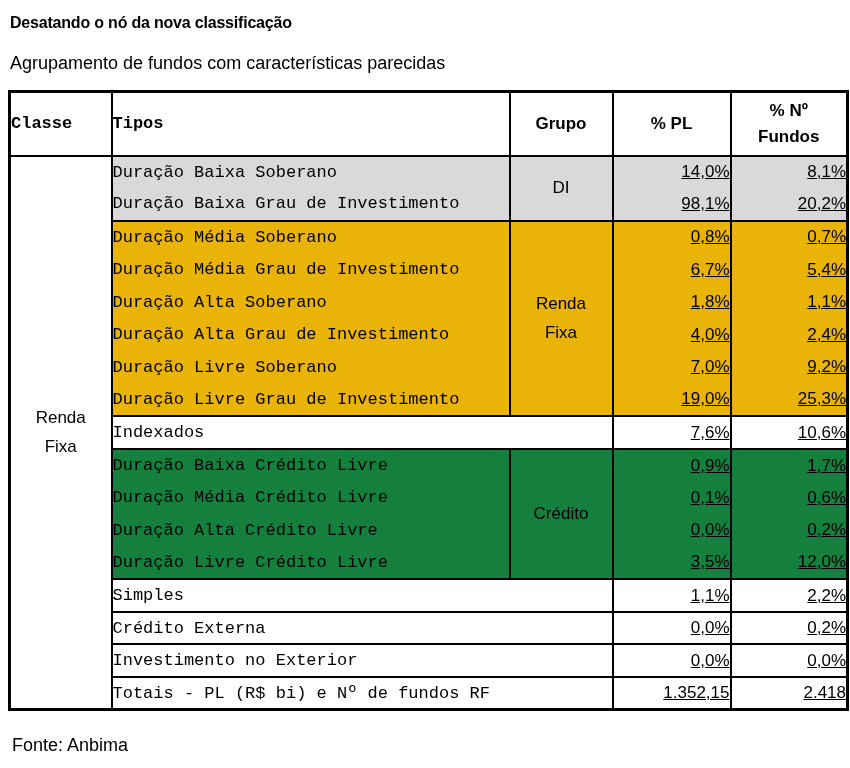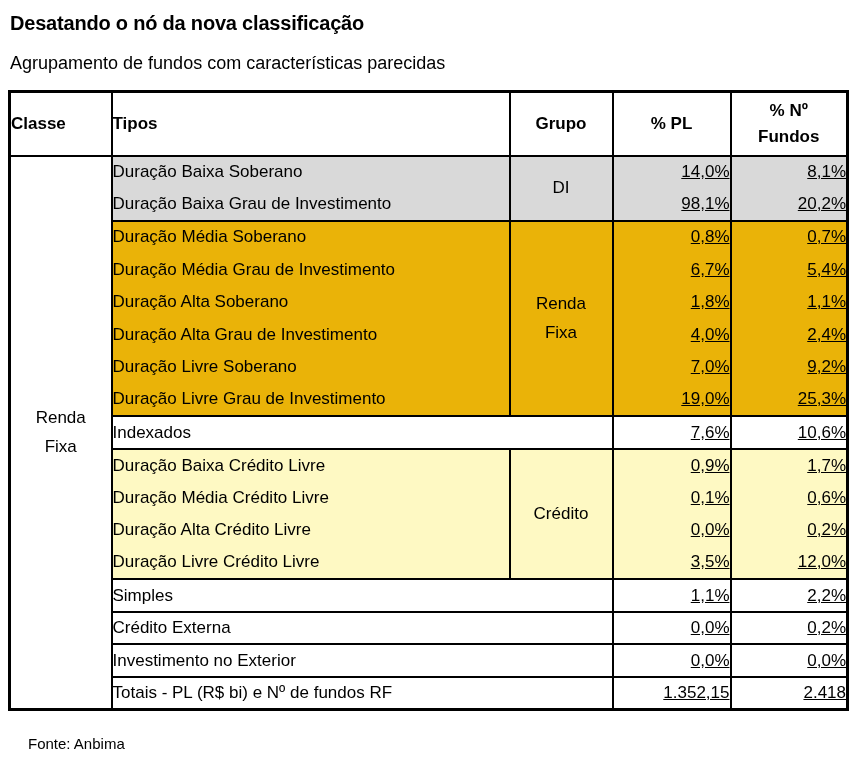--- a/index.html
+++ b/index.html
@@ -9,21 +9,21 @@
     width: 850px;
     height: 768px;
     font-family: "Liberation Sans", sans-serif;
     color: #000000;
     overflow: hidden;
   }
   .page {
     padding: 10px 4px 0 8px;
   }
   .title {
-    font-size: 20px;
+    font-size: 16px;
     line-height: 26px;
     font-weight: bold;
     margin: 0 0 0 2px;
     letter-spacing: -0.2px;
   }
   .subtitle {
     font-size: 18px;
     line-height: 22px;
     margin: 16px 0 12px 2px;
   }
@@ -37,41 +37,41 @@
   .fund-table th, .fund-table td {
     font-size: 17px;
     padding: 0;
     vertical-align: middle;
     overflow: hidden;
     white-space: normal;
   }
   .fund-table thead tr { height: 64px; }
   .fund-table tbody tr { height: 32.6px; }
   th { font-weight: bold; background: #ffffff; }
-  .al { text-align: left; padding-left: 6px; }
+  .al { text-align: left; padding-left: 6px; font-family: Liberation Mono, monospace; }
   .ac { text-align: center; }
   .ar { text-align: right; padding-right: 6px; text-decoration: underline; }
   .b-r { border-right: 2px solid #000000; }
   .b-b { border-bottom: 2px solid #000000; }
   .bg-di { background: #d9d9d9; }
   .bg-rf { background: #eab308; }
-  .bg-cr { background: #fef9c3; }
+  .bg-cr { background: #15803d; }
   .wrap-narrow {
     display: inline-block;
     max-width: 62px;
     line-height: 29px;
   }
   .wrap-hdr {
     display: inline-block;
     max-width: 74px;
     line-height: 26px;
   }
   .source {
-    font-size: 15px;
-    margin: 24px 0 0 20px;
+    font-size: 18px;
+    margin: 24px 0 0 4px;
   }
 </style>
 </head>
 <body>
 
 <div class="page">
 
   <h1 class="title">Desatando o nó da nova classificação</h1>
   <div class="subtitle">Agrupamento de fundos com características parecidas</div>
 

